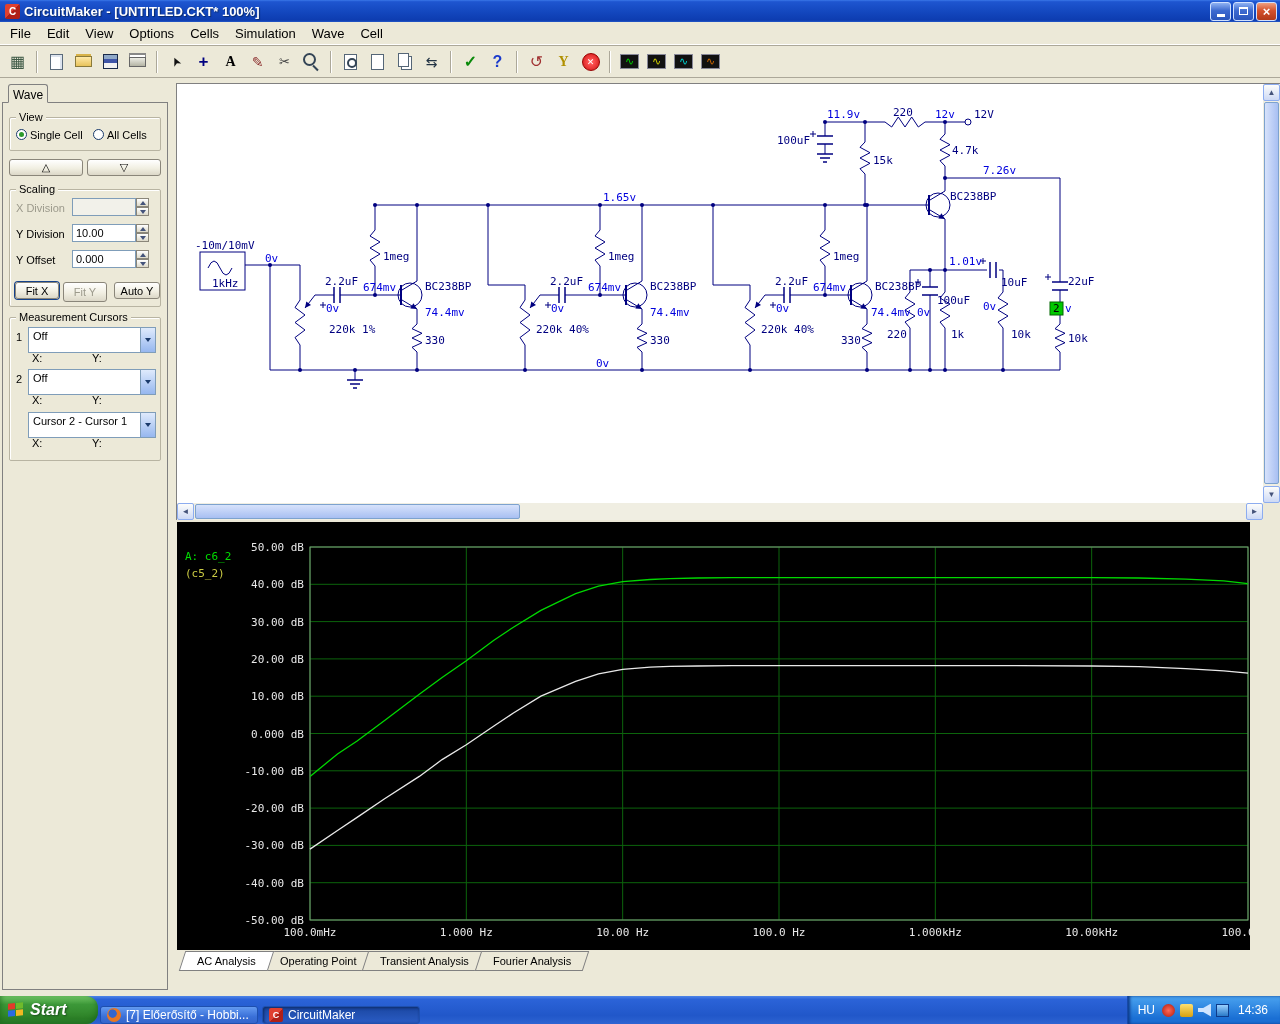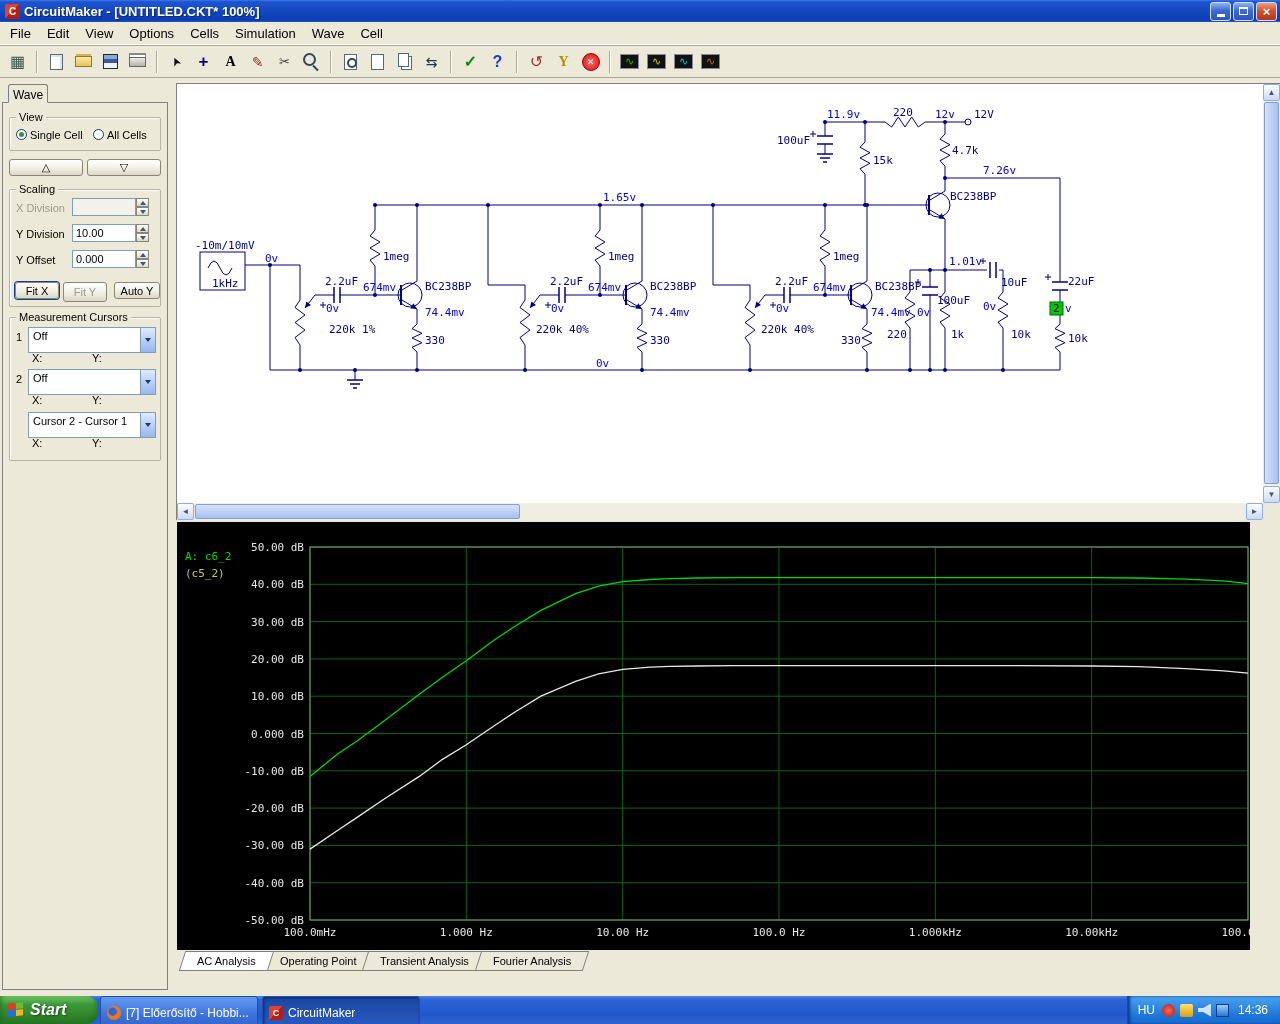--- a/index.html
+++ b/index.html
@@ -113,29 +113,29 @@
   .plot-panel{position:absolute;left:0;top:442px;width:1108px;height:476px;background:#ECE9D8;}
   #plot{position:absolute;left:5px;top:2px;background:#000;}
   .tabs{position:absolute;left:10px;top:431px;height:20px;display:flex;}
   .atab{position:relative;margin-right:-6px;padding:3px 14px;font-size:11px;background:#ECE9D8;
     border:1px solid #808080;transform:skewX(-18deg);cursor:default;}
   .atab span{display:inline-block;transform:skewX(18deg);white-space:nowrap;}
   .atab.active{background:#fff;z-index:2;}
 
   
   .taskbar{position:absolute;left:0;bottom:0;width:1280px;height:28px;
-    background:linear-gradient(180deg,#4f86e8 0%,#2b63d8 12%,#2157c9 70%,#2e64d2 100%);display:flex;align-items:flex-start;}
+    background:linear-gradient(180deg,#4f86e8 0%,#2b63d8 12%,#2157c9 70%,#2e64d2 100%);display:flex;align-items:flex-end;}
   .start-btn{height:28px;width:98px;border:none;border-radius:0 12px 12px 0;
     background:linear-gradient(180deg,#73c766 0%,#3c9838 30%,#2e8328 80%,#37933a 100%);
     color:#fff;font-weight:bold;font-style:italic;font-size:16px;display:flex;align-items:center;gap:6px;
     padding:0 14px 0 8px;text-shadow:1px 1px 2px #1a4a1a;box-shadow:inset 0 -3px 6px #1d6a1d;}
   .winflag{width:16px;height:14px;display:grid;grid-template-columns:7px 7px;grid-template-rows:6px 6px;gap:1px;transform:skewY(-6deg);}
   .winflag i:nth-child(1){background:#e23a2a;} .winflag i:nth-child(2){background:#6fba2c;}
   .winflag i:nth-child(3){background:#2a6ae2;} .winflag i:nth-child(4){background:#f2b822;}
-  .task-btn{height:34px;width:158px;margin:0 2px;border:1px solid #1e4fae;border-radius:3px;
+  .task-btn{height:18px;width:158px;margin:0 2px;border:1px solid #1e4fae;border-radius:3px;
     background:linear-gradient(180deg,#639af0,#3a70d8 60%,#3365cc);color:#fff;font-size:12px;
     display:flex;align-items:center;gap:5px;padding:0 6px;white-space:nowrap;overflow:hidden;}
   .task-btn.active{background:linear-gradient(180deg,#1b47a2,#2a5cc4);box-shadow:inset 1px 1px 3px #0d2a66;}
   .task-btn .tlabel{overflow:hidden;text-overflow:ellipsis;}
   .ticon{width:14px;height:14px;flex:0 0 14px;border-radius:50%;}
   .ticon.firefox{background:radial-gradient(circle at 40% 40%,#3366cc 0 32%,#e87722 38%);}
   .ticon.circuitmaker{border-radius:2px;background:linear-gradient(135deg,#e04030 0 50%,#b02018 50% 100%);
     display:flex;align-items:center;justify-content:center;color:#fff;font-size:9px;font-weight:bold;}
   .tray{margin-left:auto;height:28px;display:flex;align-items:center;gap:7px;padding:0 12px 0 10px;
     border-left:1px solid #1649a8;background:linear-gradient(180deg,#4aa3f0,#1a6fd4 80%);color:#fff;font-size:12px;box-shadow:inset 2px 0 3px #0d3a8a;}

